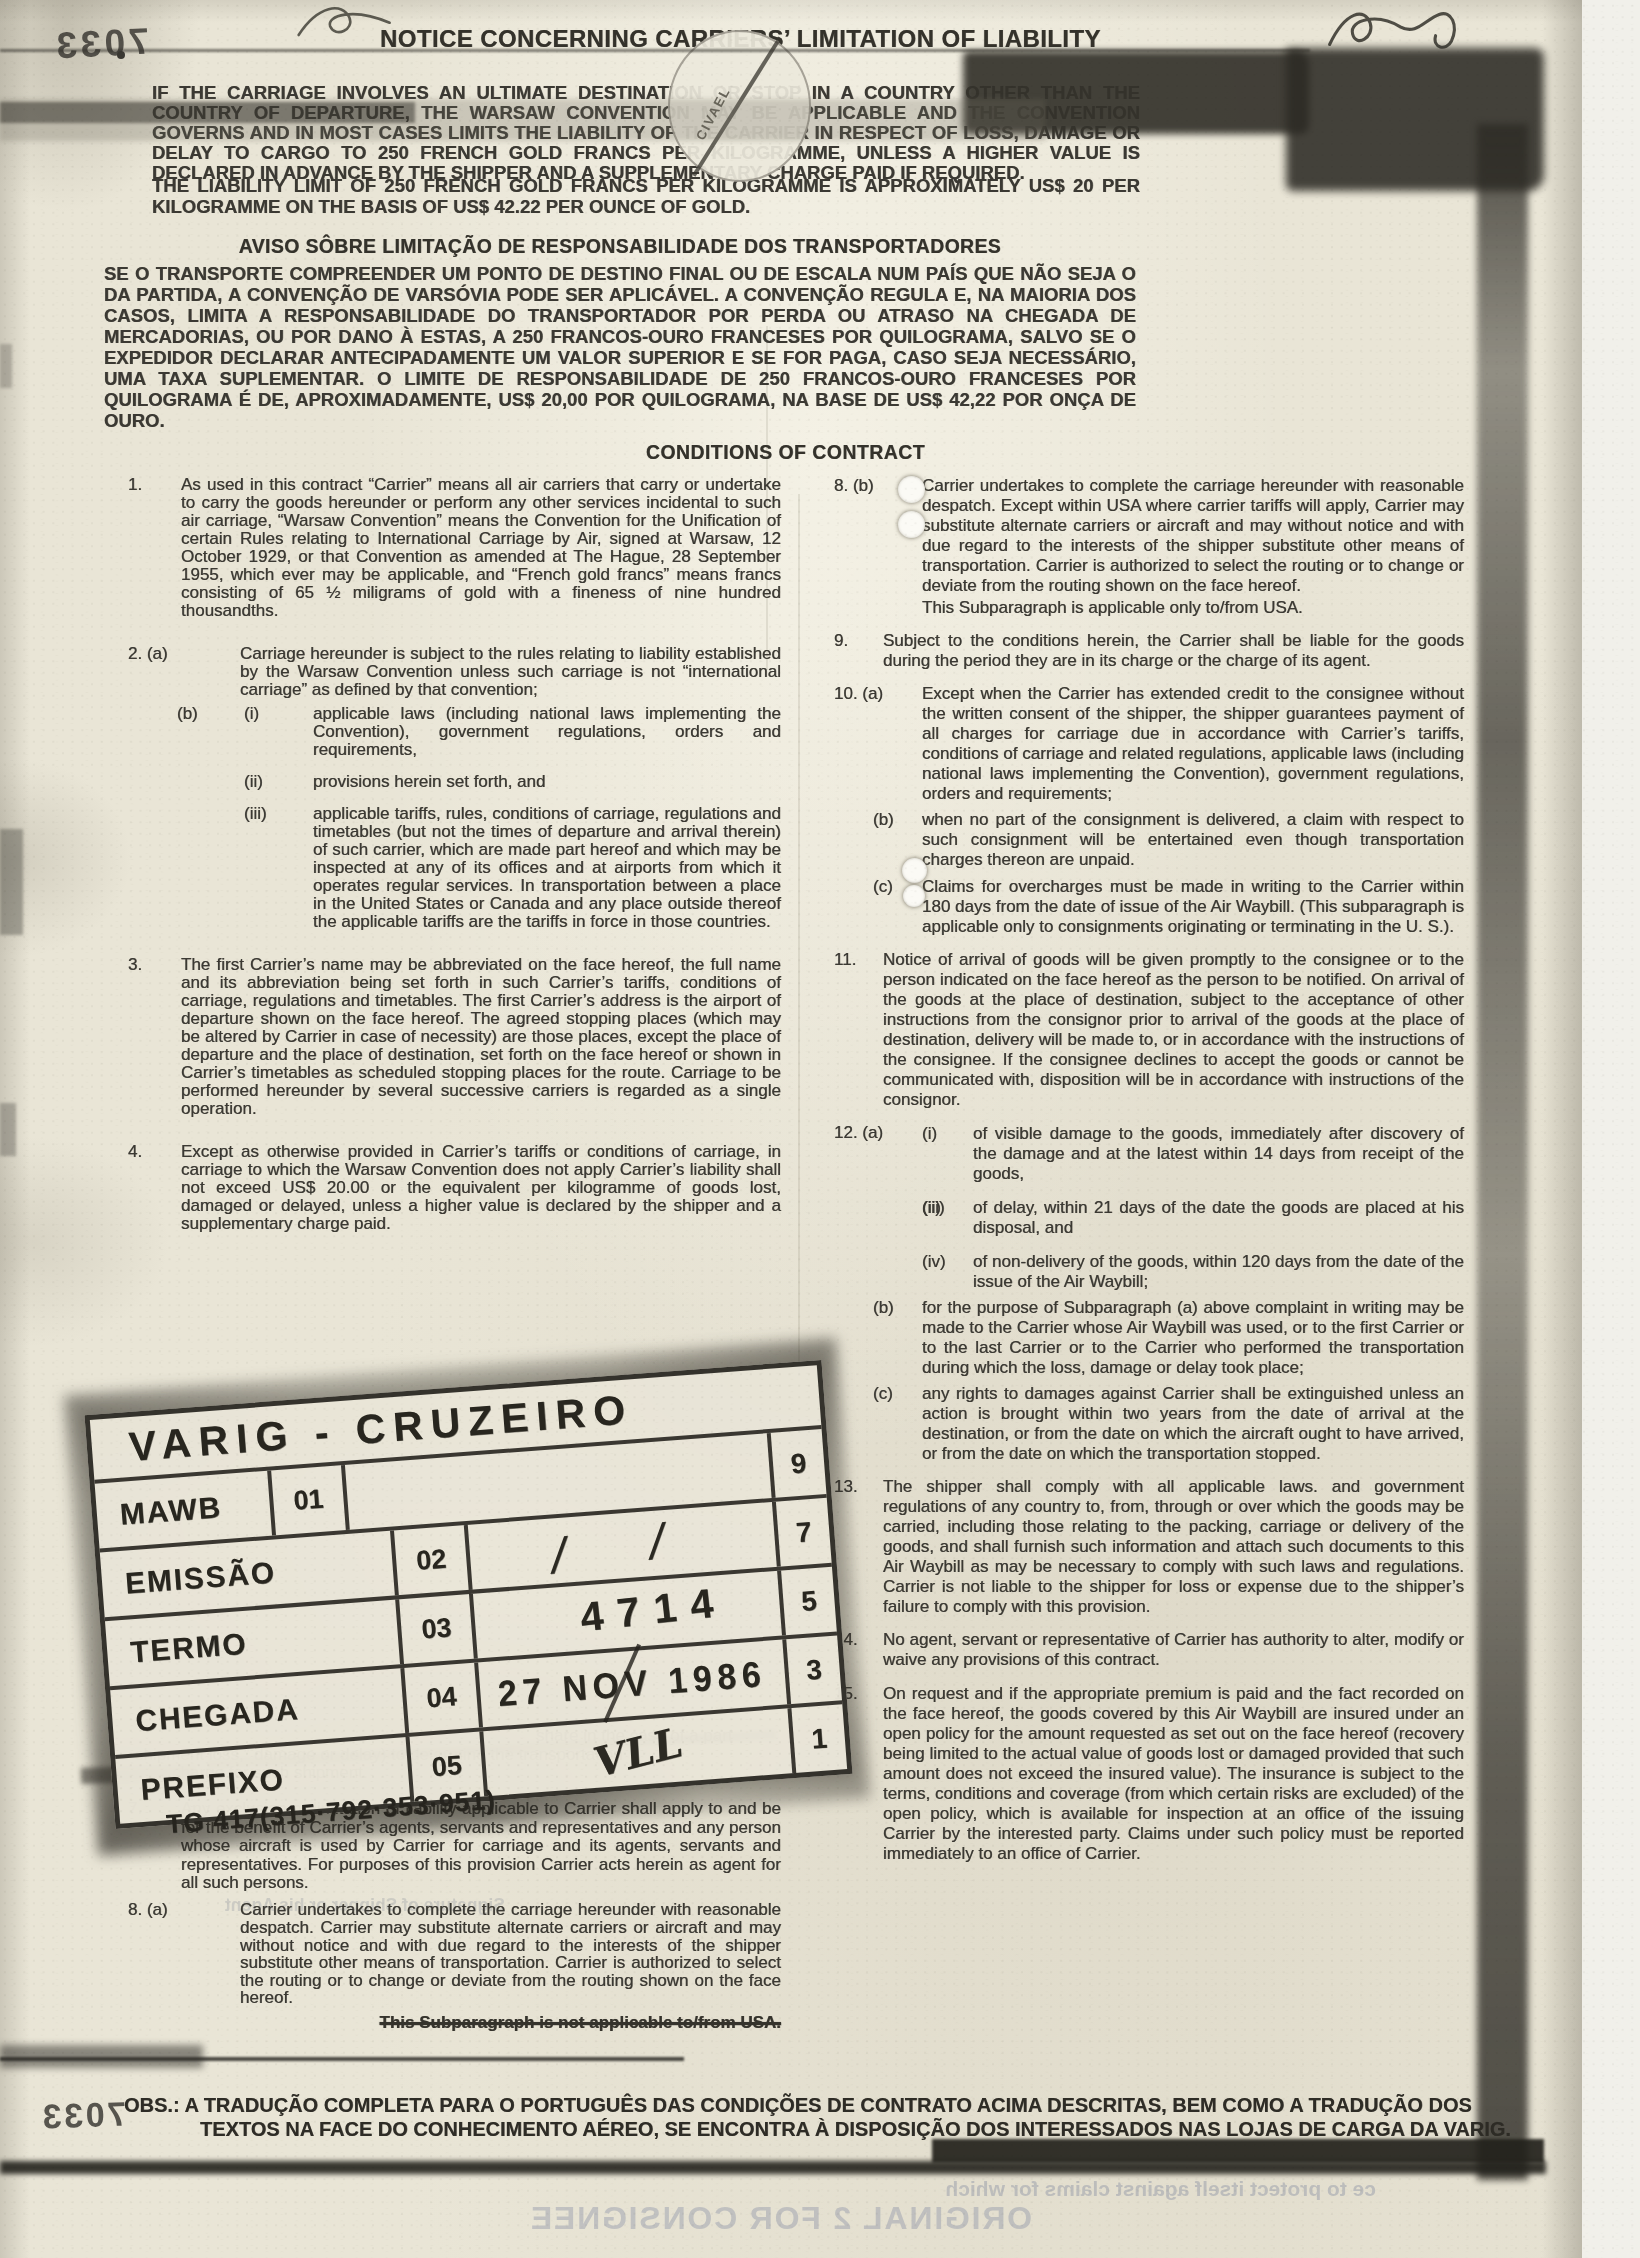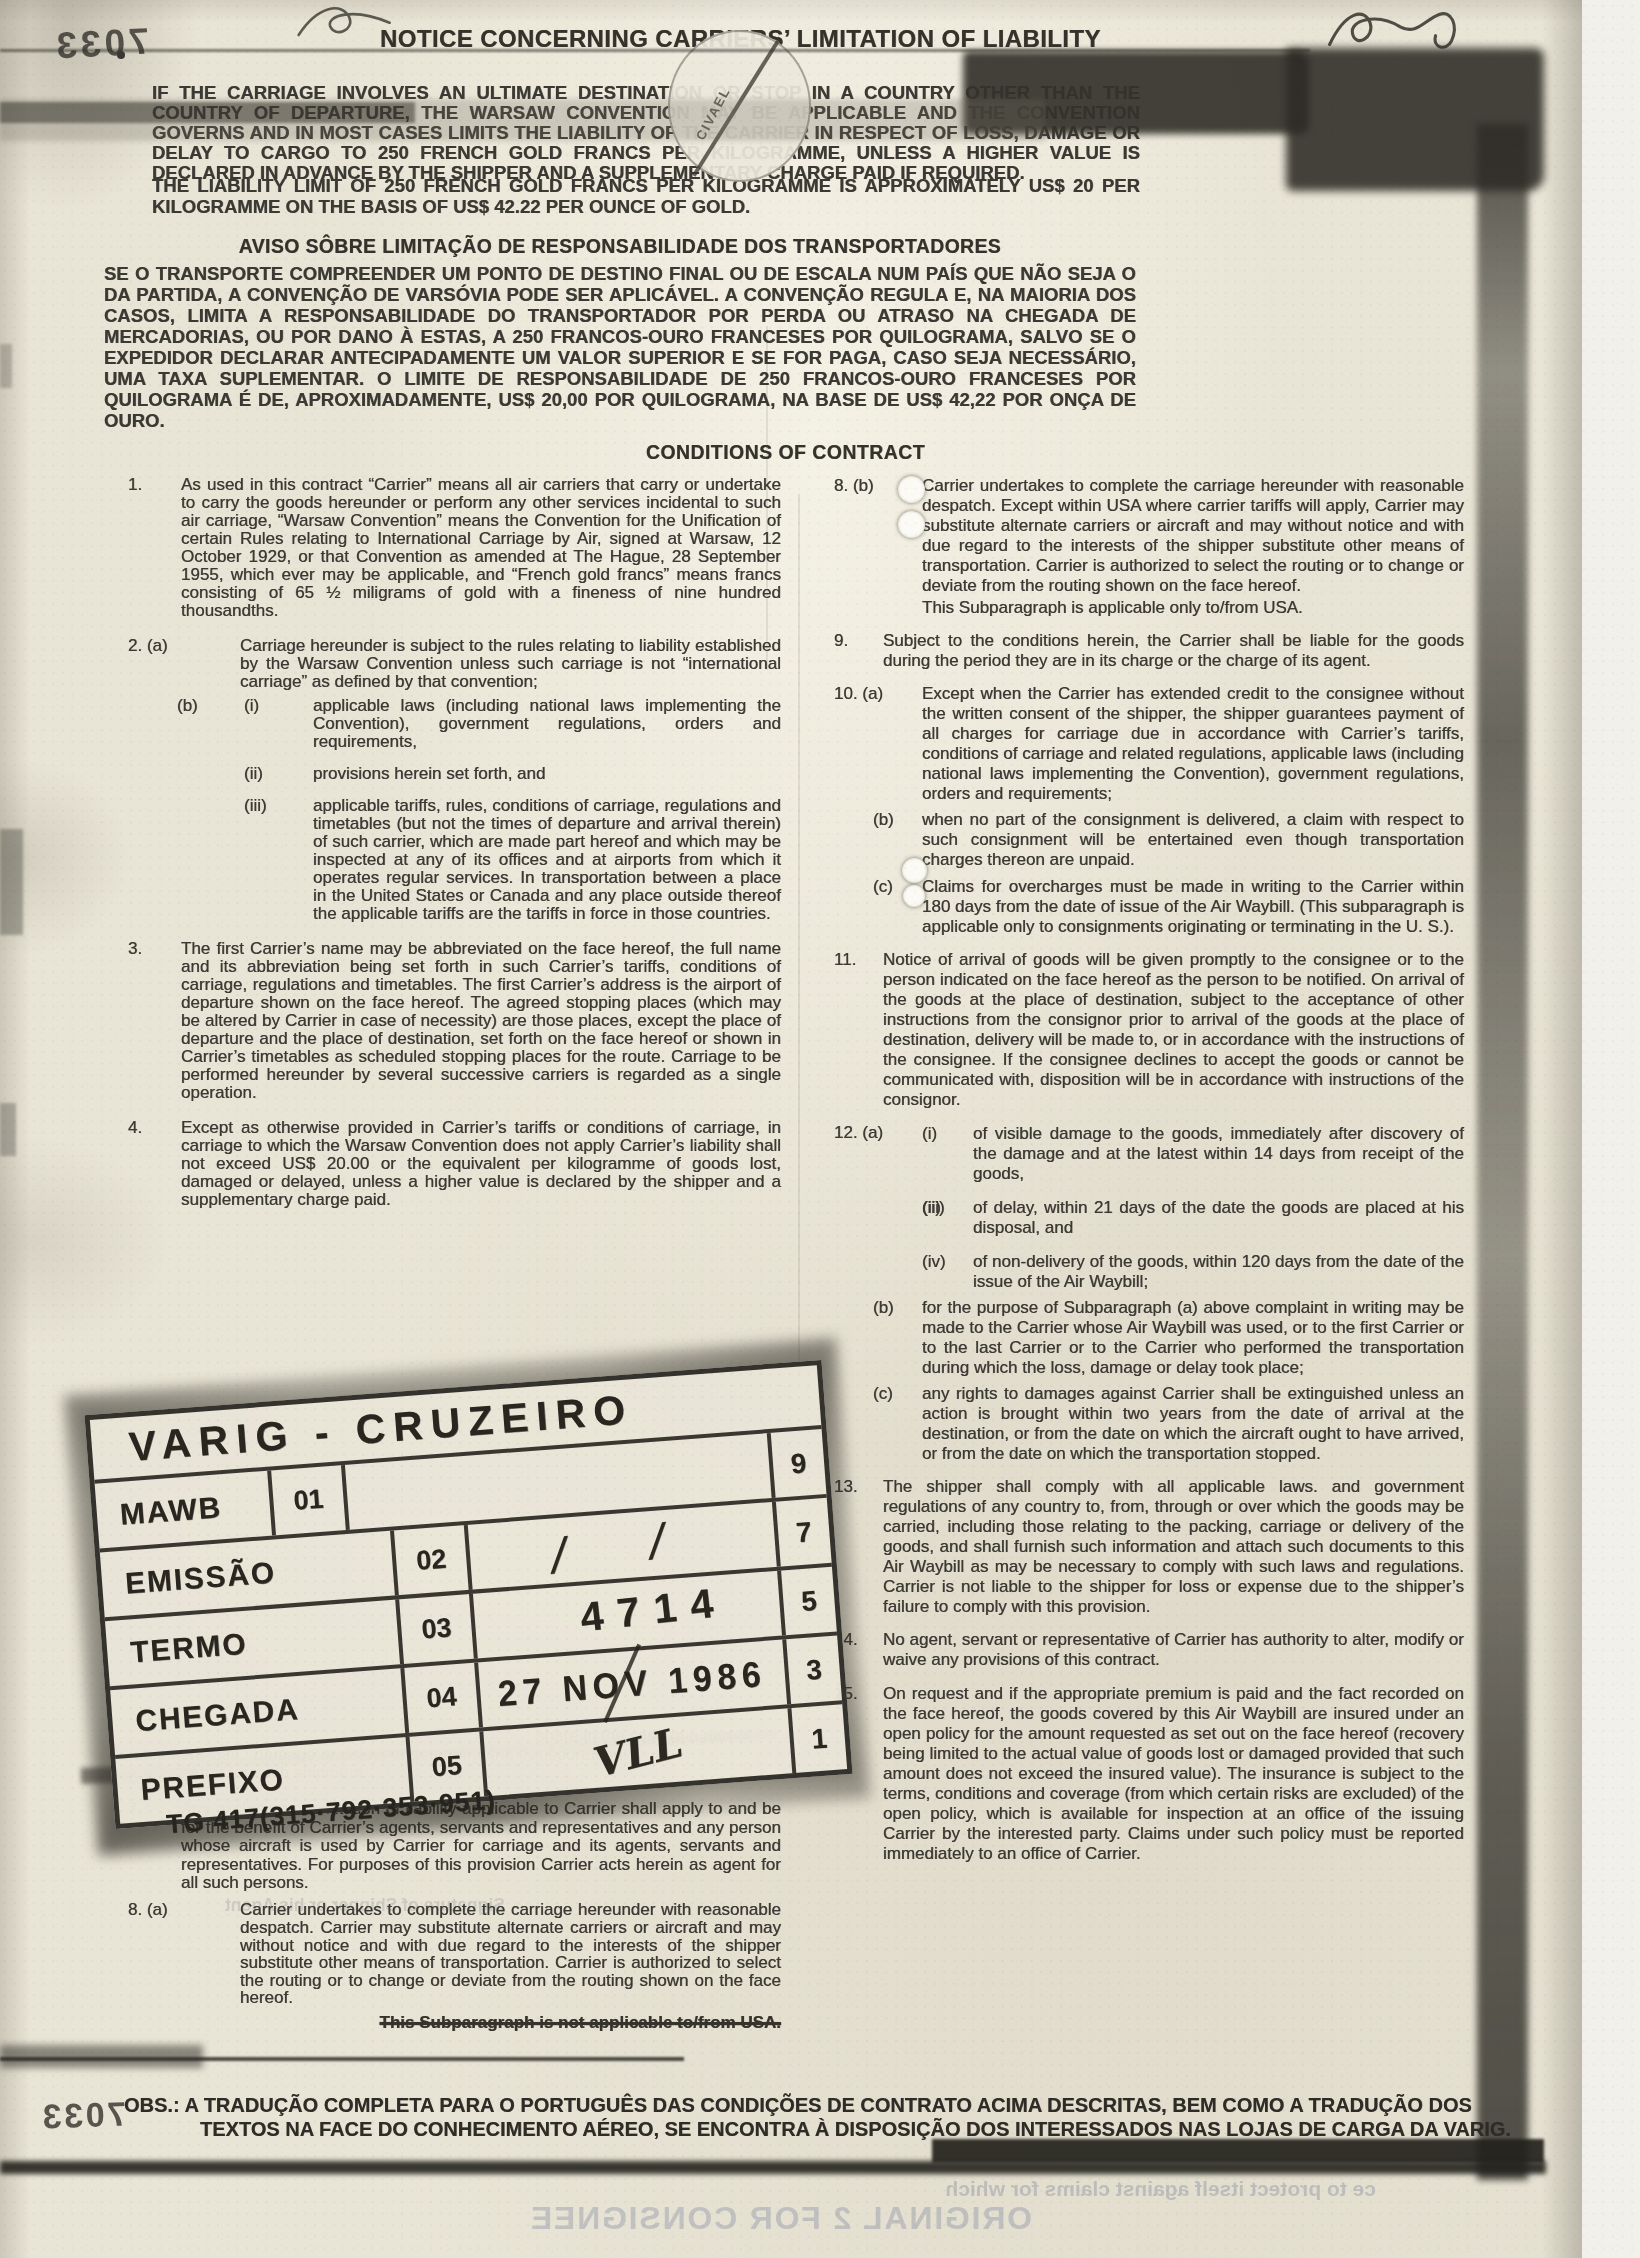--- a/index.html
+++ b/index.html
@@ -33,21 +33,21 @@
   .liab-par{position:absolute;left:152px;top:175px;width:988px;font-size:18.5px;font-weight:700;line-height:21px;text-align:justify;z-index:2;}
   .aviso-title{position:absolute;left:106px;top:235px;width:1028px;text-align:center;font-size:19.4px;letter-spacing:0.4px;z-index:2;}
   .aviso-par{position:absolute;left:104px;top:263px;width:1032px;font-size:18.5px;font-weight:700;line-height:21px;text-align:justify;z-index:2;}
   .cond-title{position:absolute;left:265px;top:441px;width:1041px;text-align:center;font-size:19.4px;letter-spacing:0.5px;z-index:2;}
 
   
   .col{position:absolute;z-index:2;font-size:17px;}
   .colL{left:128px;top:476px;width:653px;line-height:18px;}
   .colLlow{left:128px;top:1727px;width:653px;line-height:18.5px;}
   .colR{left:834px;top:476px;width:630px;line-height:20px;}
-  .blk{position:relative;text-align:justify;margin-top:17px;}
+  .blk{position:relative;text-align:justify;margin-top:25px;}
   .colR .blk{margin-top:13.2px;}
   .blk.first{margin-top:0;}
   .blk.sub{margin-top:6.2px;}
   .blk.rom{margin-top:14px;}
   .blk.cont{margin-top:1.8px;}
   .mk{position:absolute;left:0;top:0;}
   
   .L0{padding-left:53px;}
   .LA{padding-left:112px;}
   .LB{padding-left:112px;} .LB .mk{left:49px;}

